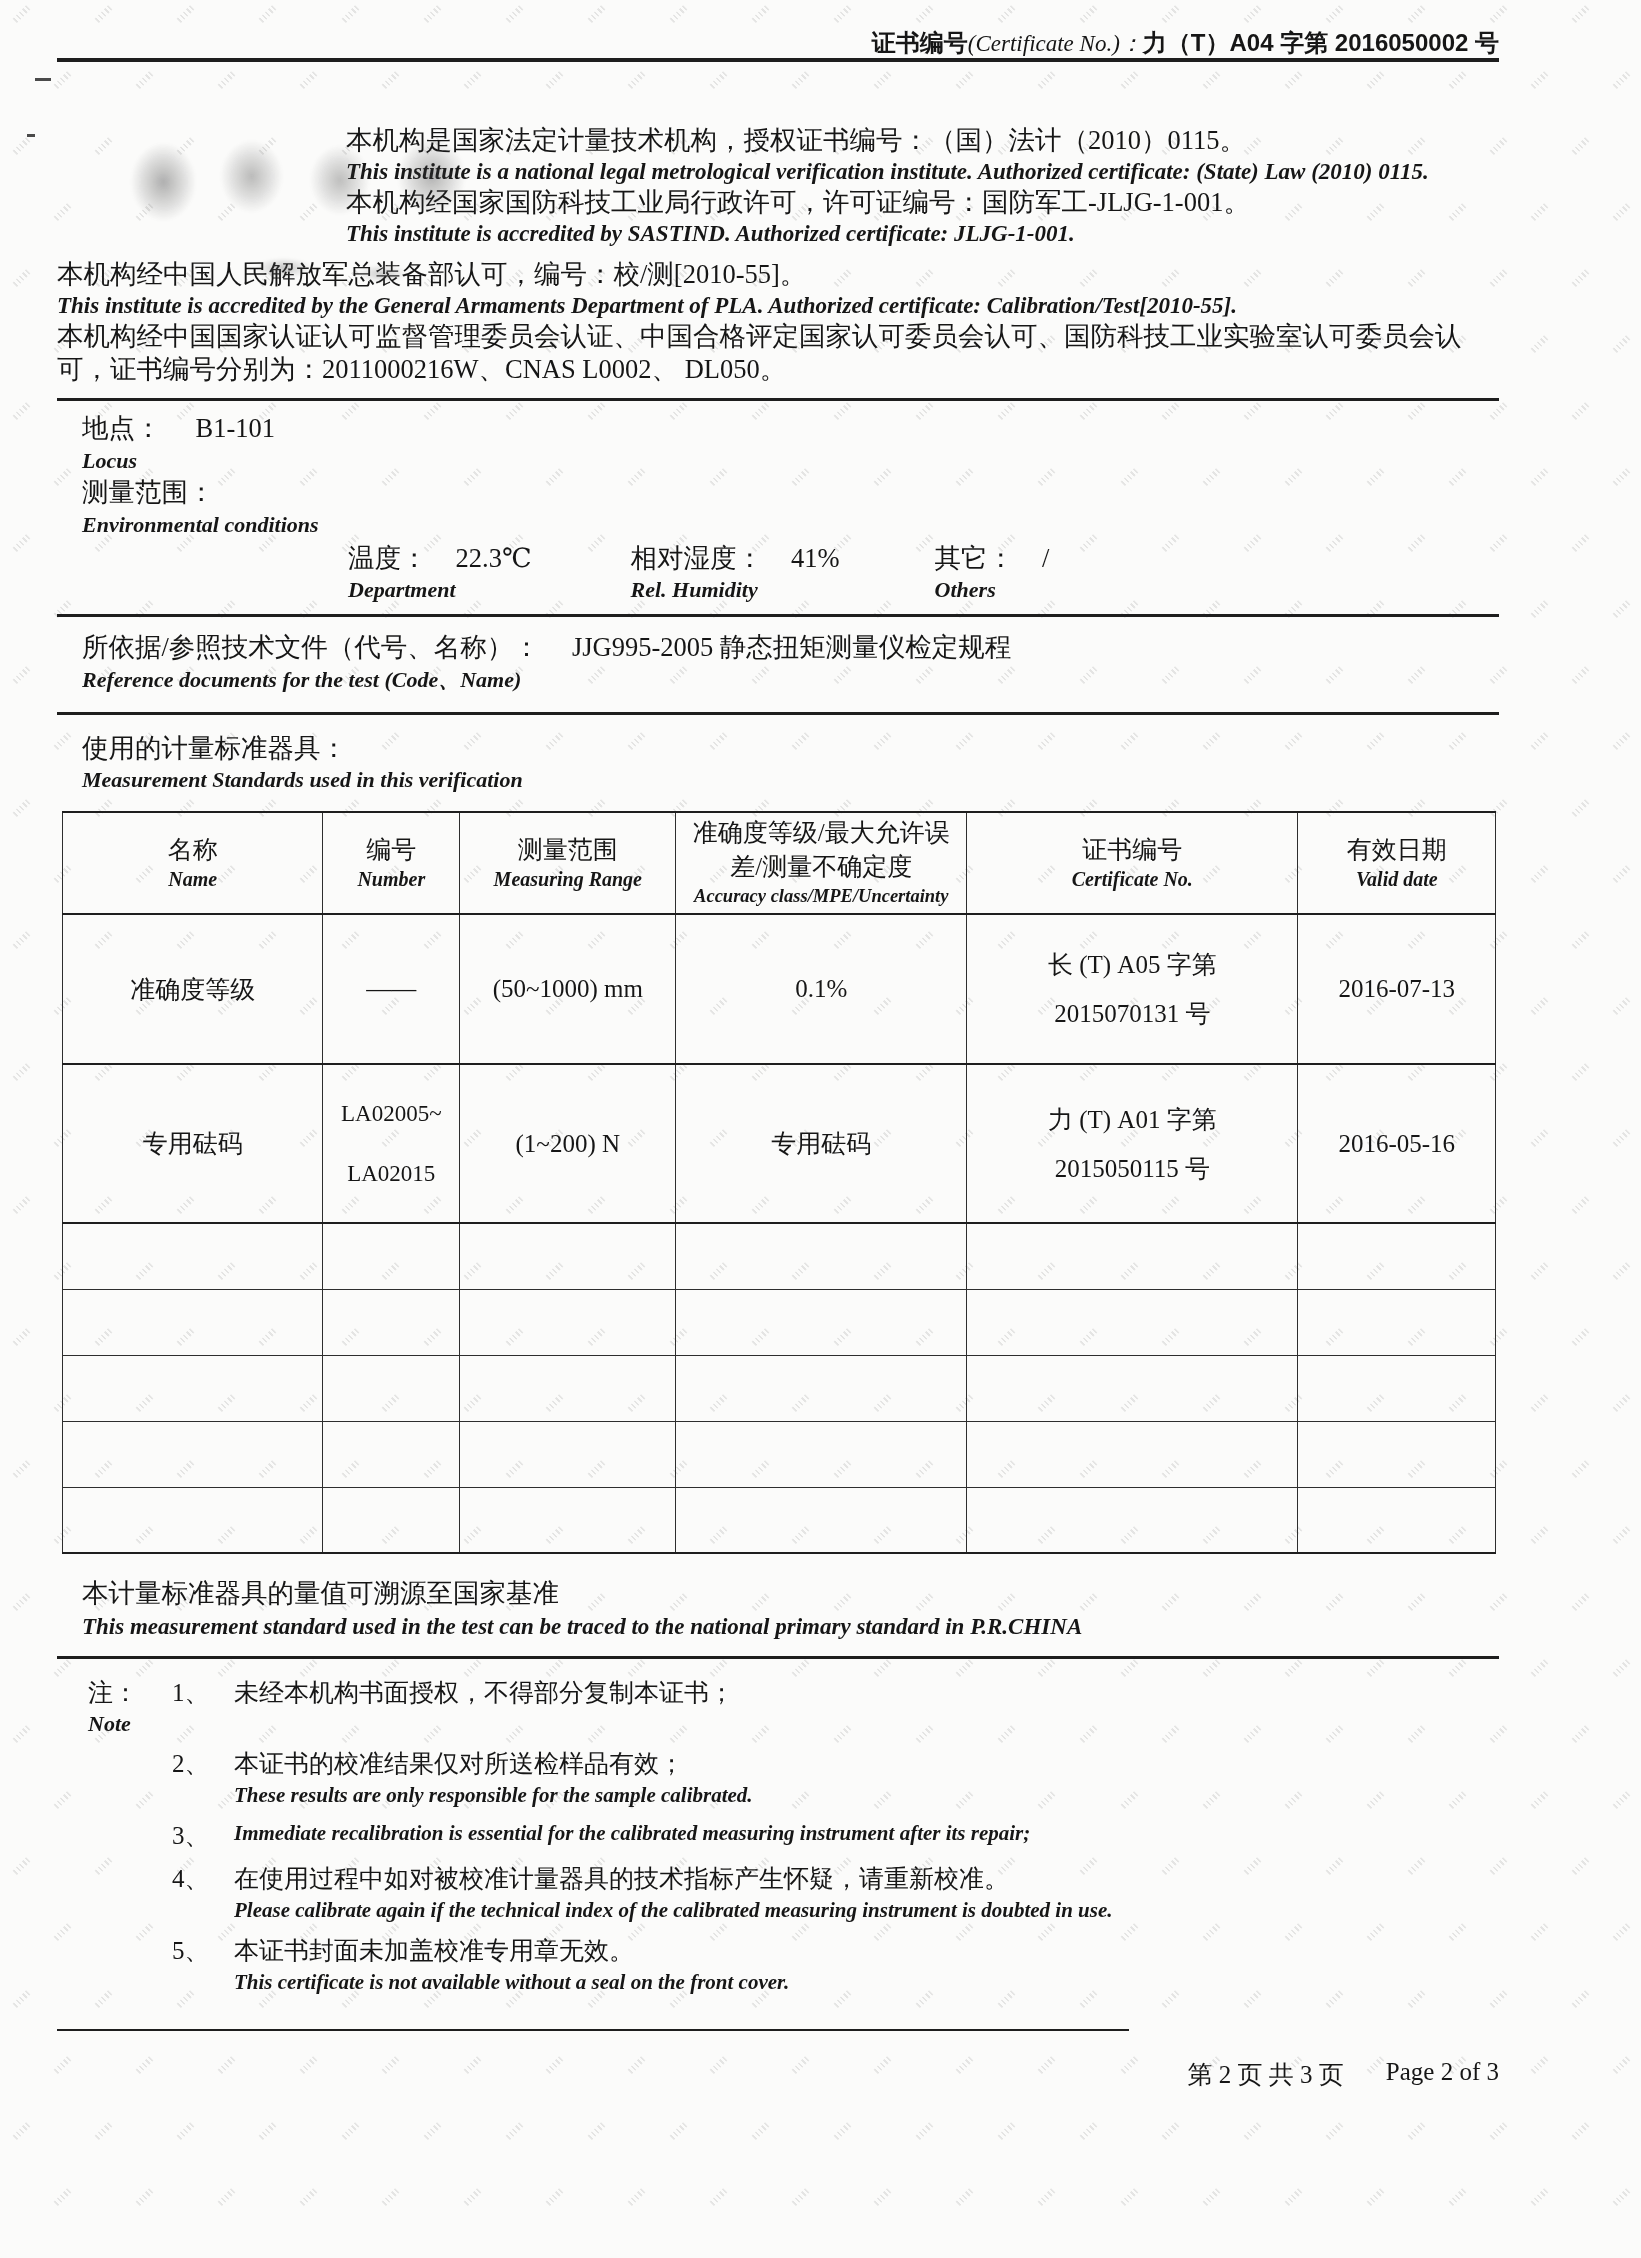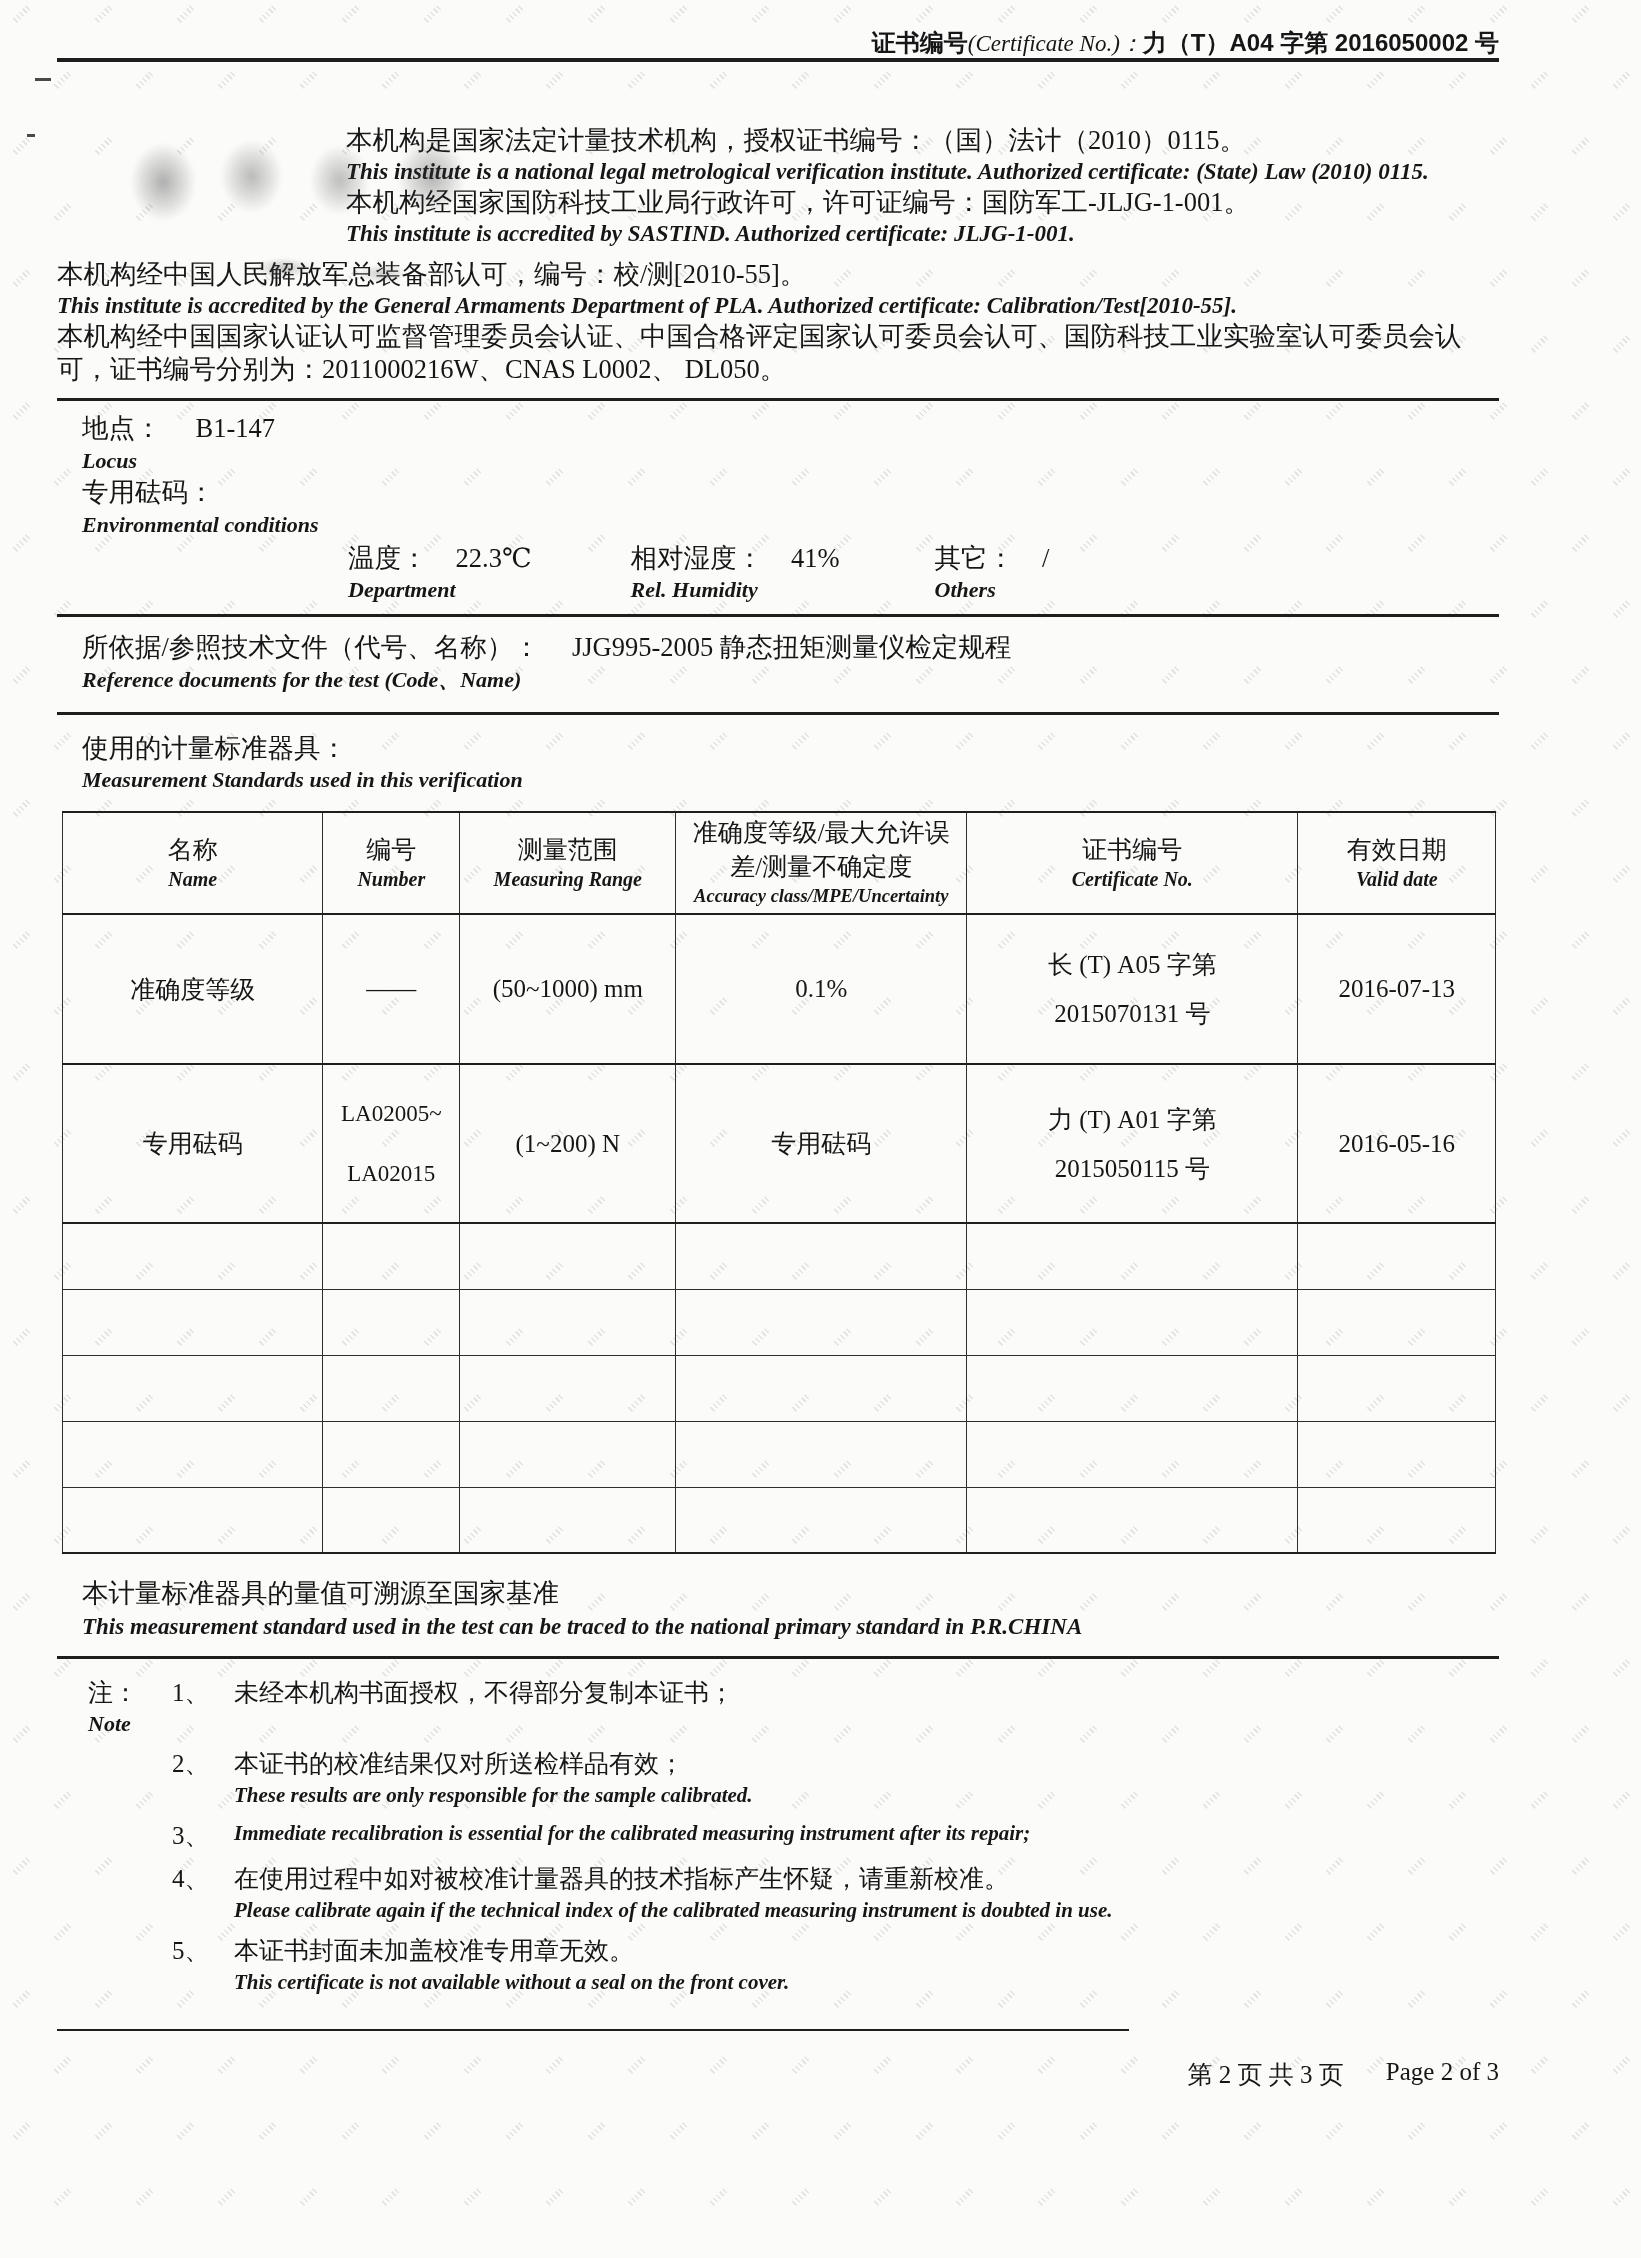--- a/index.html
+++ b/index.html
@@ -800,25 +800,25 @@
         <div class="zh-line">本机构经中国人民解放军总装备部认可，编号：校/测[2010-55]。</div>
         <div class="en-line">This institute is accredited by the General Armaments Department of PLA. Authorized certificate: Calibration/Test[2010-55].</div>
         <div class="zh-line">本机构经中国国家认证认可监督管理委员会认证、中国合格评定国家认可委员会认可、国防科技工业实验室认可委员会认可，证书编号分别为：2011000216W、CNAS L0002、 DL050。</div>
       </div>
     </div>
 
     <div class="rule" style="margin-top:12.4px;"></div>
 
     <div class="sect" style="padding-top:8.8px;">
       <div class="loc-line">
-        <span class="zh">地点：</span><span class="val">B1-147</span>
+        <span class="zh">地点：</span><span class="val">B1-101</span>
       </div>
       <div class="sub-en">Locus</div>
       <div class="loc-line">
-        <span class="zh">专用砝码：</span>
+        <span class="zh">测量范围：</span>
       </div>
       <div class="sub-en">Environmental conditions</div>
 
       <div class="env-row">
         <div class="env-item">
           <div class="pair">
             <span>温度：</span><span class="val">22.3℃</span>
           </div>
           <div class="sub-en">Department</div>
         </div>

